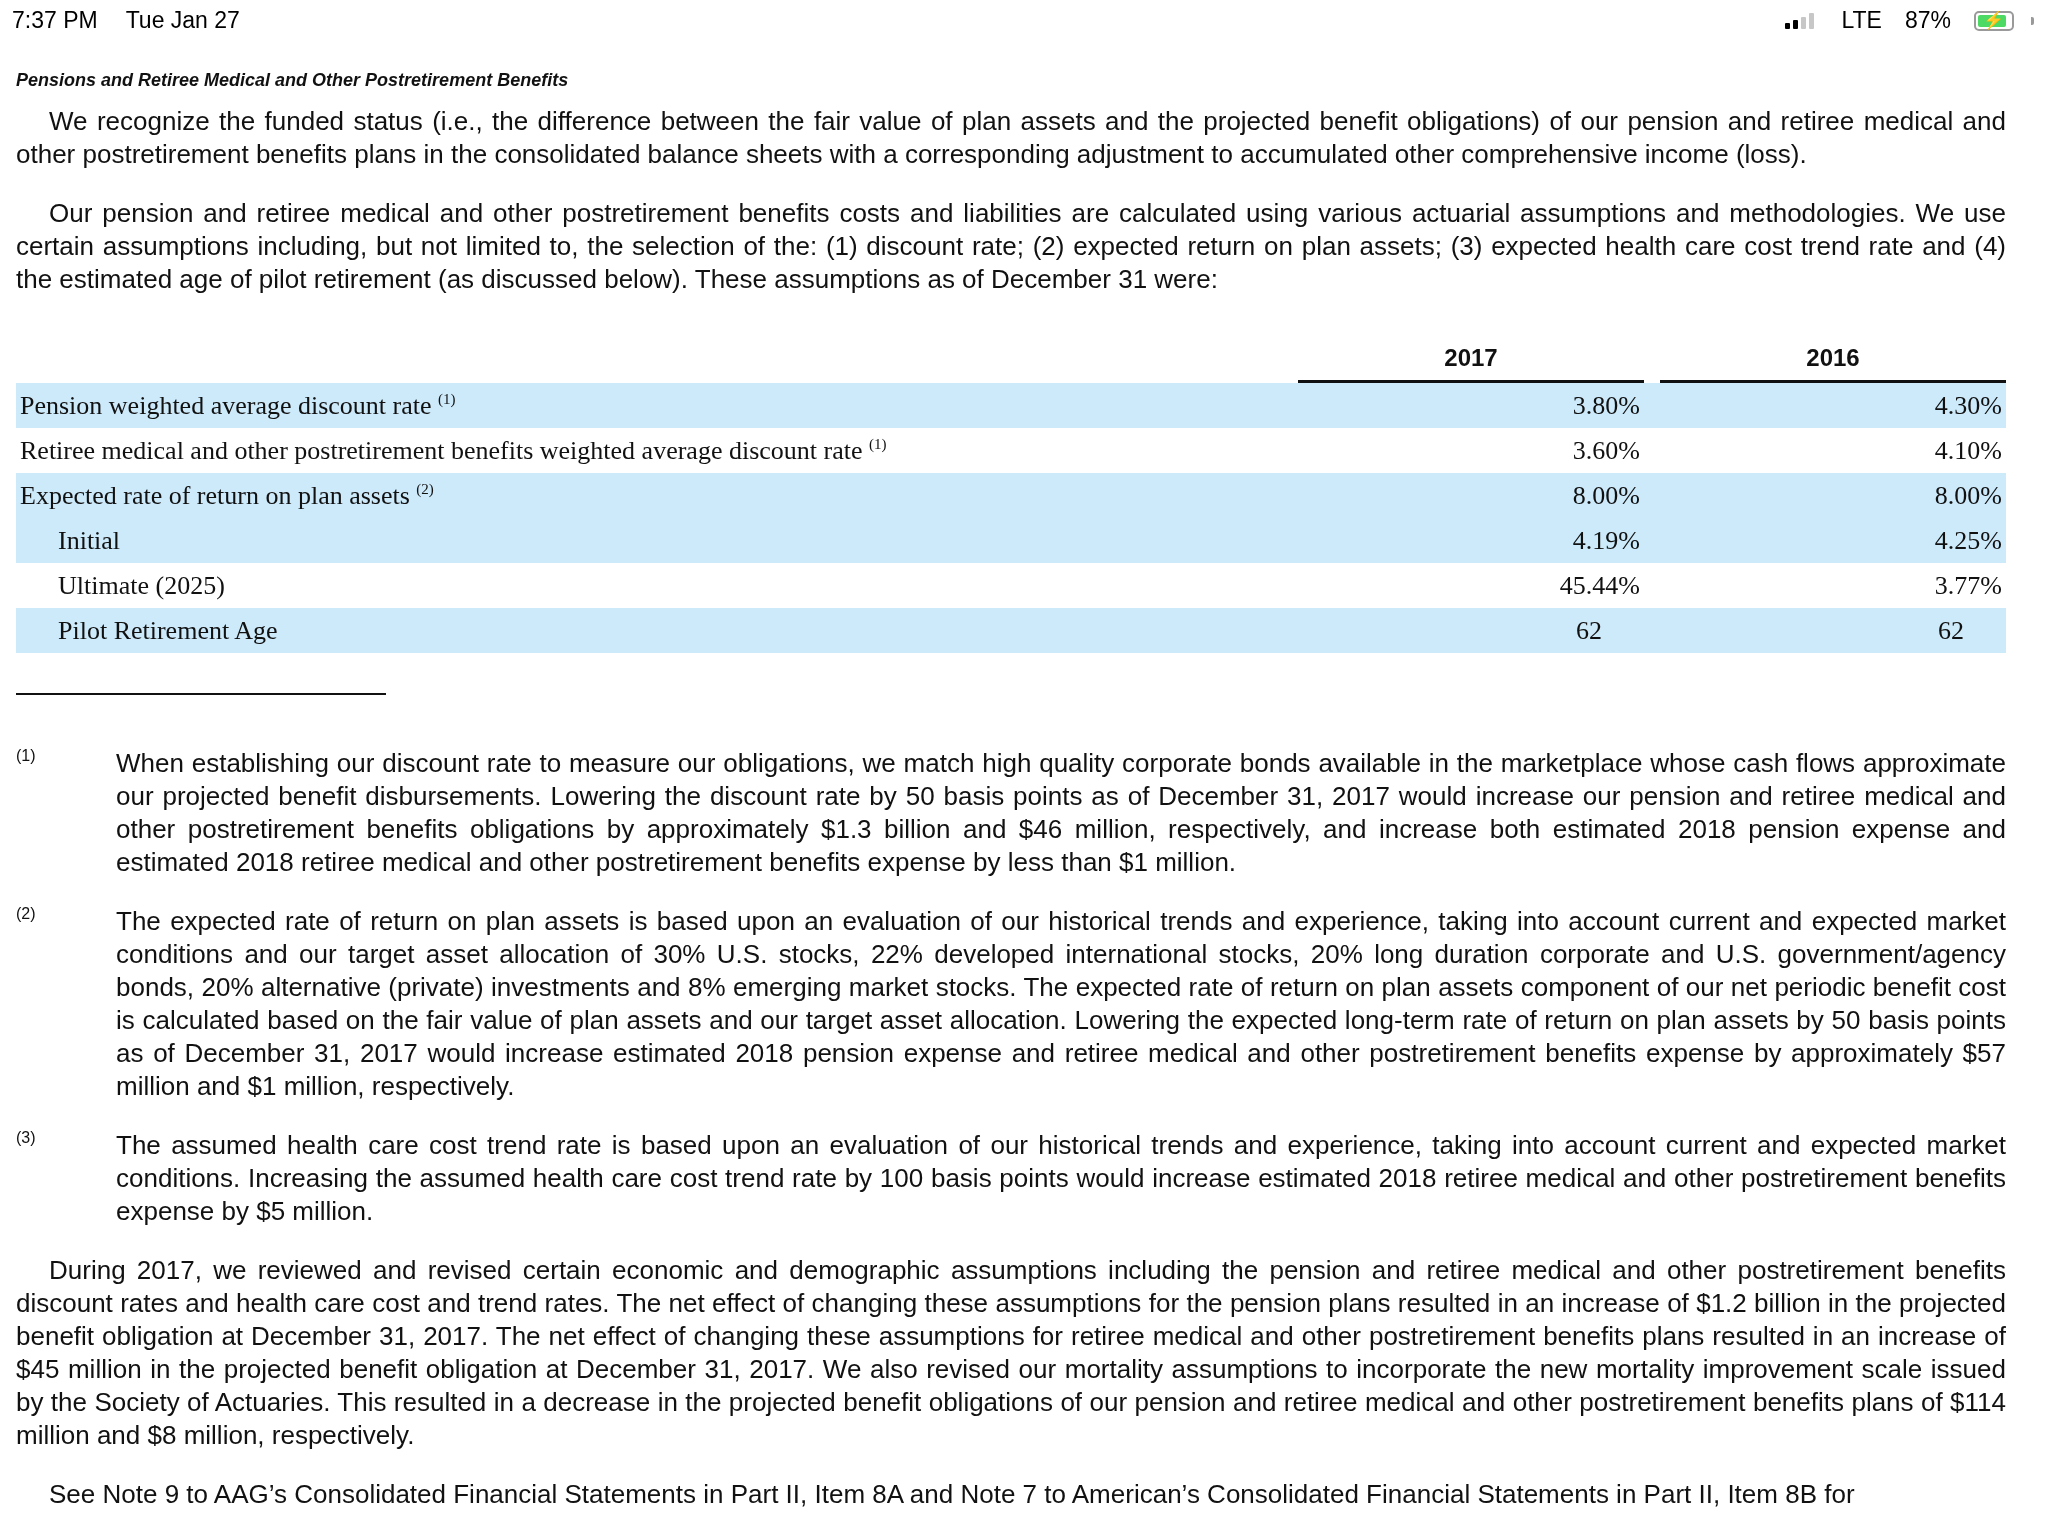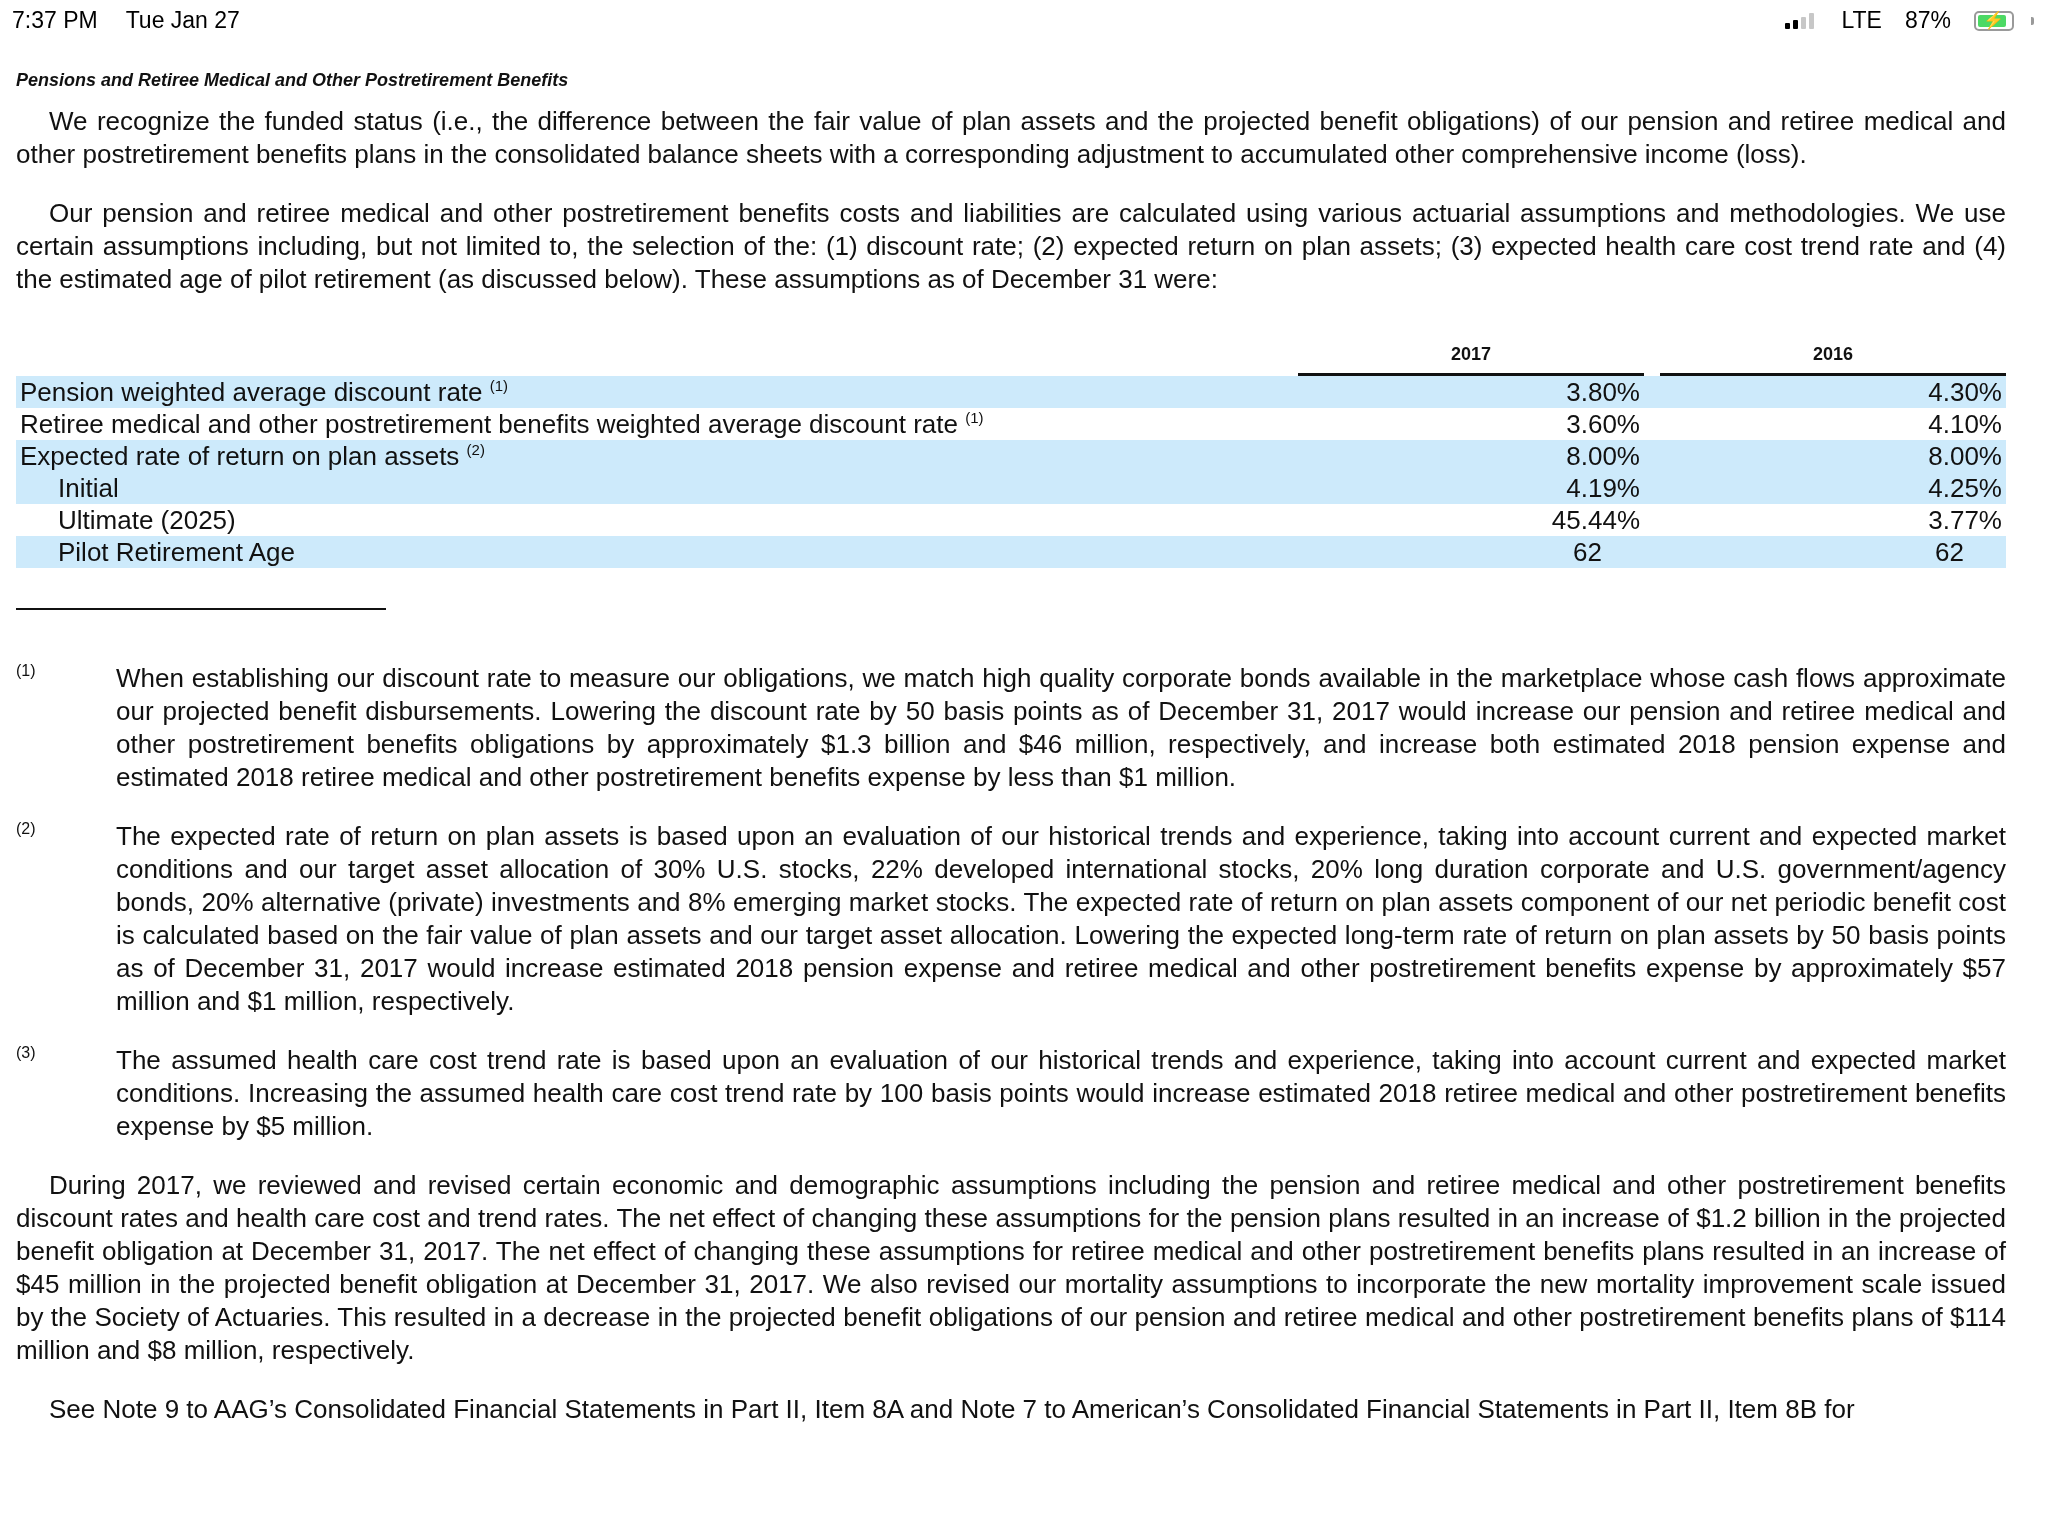--- a/index.html
+++ b/index.html
@@ -27,23 +27,23 @@
 
   .doc { position: absolute; left: 16px; top: 70px; width: 1990px; }
   .section-title {
     font-weight: bold; font-style: italic; font-size: 18px; margin: 0 0 14px 0;
   }
   p.body {
     font-size: 26px; line-height: 33px; margin: 0 0 26px 0; text-align: justify; text-indent: 33px;
   }
 
   table.assump { border-collapse: separate; border-spacing: 0; width: 1990px; margin-top: 48px; font-size: 26px; }
-  table.assump th { font-weight: bold; font-size: 18px; text-align: center; padding: 0 0 8px 0; }
+  table.assump th { font-weight: bold; font-size: 24px; text-align: center; padding: 0 0 8px 0; }
   th.year { border-bottom: 3px solid #111; }
-  td { height: 32px; padding: 0 4px; }
+  td { height: 45px; padding: 0 4px; font-family: Liberation Serif, serif; }
   td.gap, th.gap { width: 16px; padding: 0; }
   td.num { text-align: right; width: 300px; }
   td.num.center { text-align: right; padding-right: 42px; }
   tr.shade td { background: #cdeafb; }
   tr.shade td.gap { background: #cdeafb; }
   td.label.indent { padding-left: 42px; }
   sup { font-size: 15px; vertical-align: 10px; }
 
   .rule { width: 370px; border-top: 2px solid #111; margin: 40px 0 52px 0; }
   .fn { display: flex; margin-bottom: 26px; }

